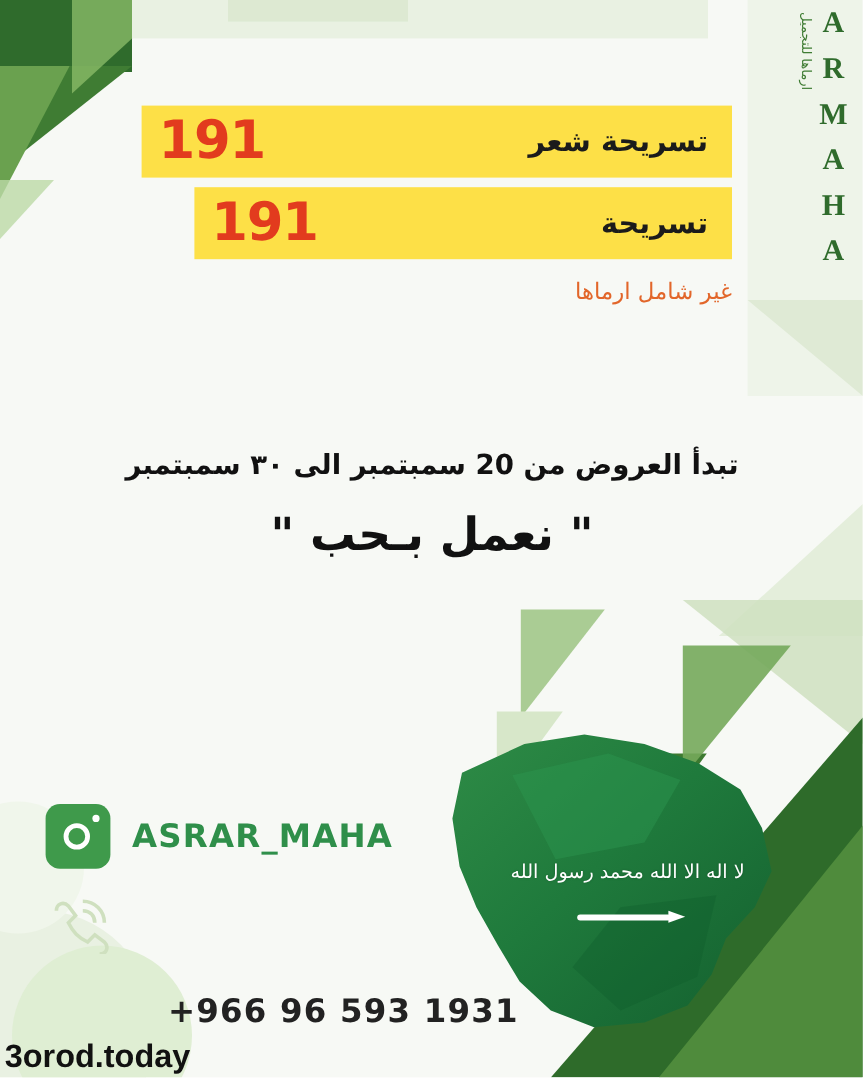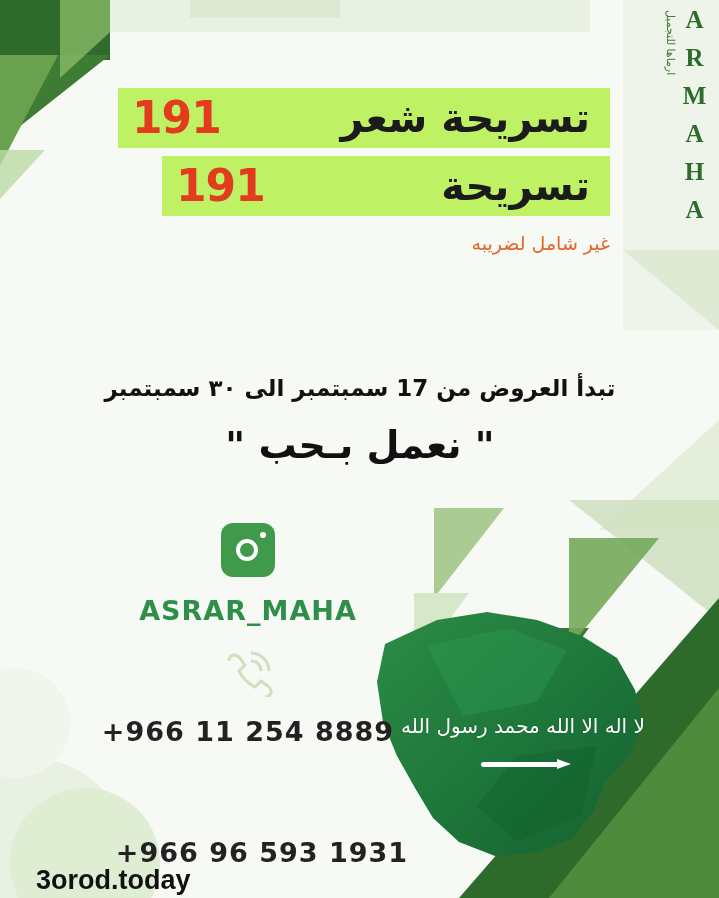--- a/index.html
+++ b/index.html
@@ -183,21 +183,21 @@
   .offers {
     position: absolute;
     left: 118px;
     top: 88px;
     width: 492px;
   }
   .offer-row {
     position: relative;
     height: 60px;
     margin-bottom: 8px;
-    background: #bef264;
+    background: #fde047;
     display: flex;
     flex-direction: row;
     align-items: center;
     justify-content: flex-start;
     padding: 0 14px;
     box-sizing: border-box;
   }
   .offer-row.second {
     margin-left: 44px;
     width: 448px;
@@ -209,21 +209,21 @@
     color: #e23b1e;
     letter-spacing: -1px;
     line-height: 1;
   }
   .offer-label {
     flex: 1;
     text-align: right;
     direction: rtl;
     font-family: "DejaVu Sans", sans-serif;
     font-weight: bold;
-    font-size: 40px;
+    font-size: 24px;
     color: #1b1b1b;
     line-height: 1;
     padding-right: 6px;
   }
   .tax-note {
     position: absolute;
     left: 118px;
     top: 232px;
     width: 492px;
     text-align: right;
@@ -263,21 +263,20 @@
     position: absolute;
     left: 38px;
     bottom: 30px;
     width: 420px;
   }
   .contact-row {
     display: flex;
     align-items: center;
     gap: 18px;
     margin-bottom: 22px;
-    flex-direction: column;
   }
   .ig-icon {
     width: 54px; height: 54px;
     border-radius: 12px;
     background: #3f9a4b;
     position: relative;
     flex: 0 0 auto;
   }
   .ig-icon::after {
     content: "";
@@ -328,21 +327,21 @@
     width: 300px;
     height: 260px;
   }
   .map svg { display:block; width:100%; height:100%; }
   .shahada {
     position: absolute;
     left: 52%;
     top: 46%;
     transform: translate(-50%,-50%);
     color: #fff;
-    font-size: 20px;
+    font-size: 16px;
     direction: rtl;
     white-space: nowrap;
     font-family: "DejaVu Sans", sans-serif;
     letter-spacing: -1px;
     text-shadow: 0 0 2px rgba(0,0,0,.25);
   }
   .sword {
     position: absolute;
     left: 38%;
     top: 60%;
@@ -363,21 +362,20 @@
   
   .watermark {
     position: absolute;
     left: 4px;
     bottom: 2px;
     font-family: "Liberation Sans", sans-serif;
     font-weight: bold;
     font-size: 27px;
     color: #111;
     letter-spacing: 0px;
-    margin-left: 32px;
   }
 </style>
 </head>
 <body>
 
 <div class="poster">
 
   <div class="bg">
     <div class="tl-block"></div>
     <div class="tri tl-tri1"></div>
@@ -414,24 +412,24 @@
   <div class="offers">
     <div class="offer-row">
       <div class="offer-price">191</div>
       <div class="offer-label">تسريحة شعر</div>
     </div>
     <div class="offer-row second">
       <div class="offer-price">191</div>
       <div class="offer-label">تسريحة</div>
     </div>
   </div>
-  <div class="tax-note">غير شامل لضريبه</div>
+  <div class="tax-note">غير شامل ارماها</div>
 
   <div class="mid">
-    <div class="mid-line1">تبدأ العروض من 17 سمبتمبر الى ٣٠ سمبتمبر</div>
+    <div class="mid-line1">تبدأ العروض من 20 سمبتمبر الى ٣٠ سمبتمبر</div>
     <div class="mid-line2">" نعمل بـحب "</div>
   </div>
 
   <div class="map">
     <svg viewBox="0 0 300 260" xmlns="http://www.w3.org/2000/svg" aria-hidden="true">
       <defs>
         <linearGradient id="mapg" x1="0" y1="0" x2="1" y2="1">
           <stop offset="0%" stop-color="#2e8b46"></stop>
           <stop offset="45%" stop-color="#1f7a3c"></stop>
           <stop offset="100%" stop-color="#14602f"></stop>
@@ -454,21 +452,20 @@
     </div>
     <div class="contact-row">
       <div class="phone-icon">
         <svg width="54" height="48" viewBox="0 0 54 48" aria-hidden="true">
           <path d="M8,12 C8,6 14,4 18,8 L24,16 L18,22 C22,30 26,34 34,38 L40,32 L48,38
                    C52,42 50,48 44,48" fill="none" stroke="#cfe0bf" stroke-width="3"></path>
           <path d="M30,4 C40,4 48,12 48,22" fill="none" stroke="#cfe0bf" stroke-width="3"></path>
           <path d="M30,12 C36,12 40,16 40,22" fill="none" stroke="#cfe0bf" stroke-width="3"></path>
         </svg>
       </div>
-      <div class="phone-num">+966 11 254 8889</div>
     </div>
     <div class="contact-row phone-row-2">
       <div class="phone-icon"></div>
       <div class="phone-num">+966 96 593 1931</div>
     </div>
   </div>
 
   <div class="watermark">3orod.today</div>
 </div>
 

